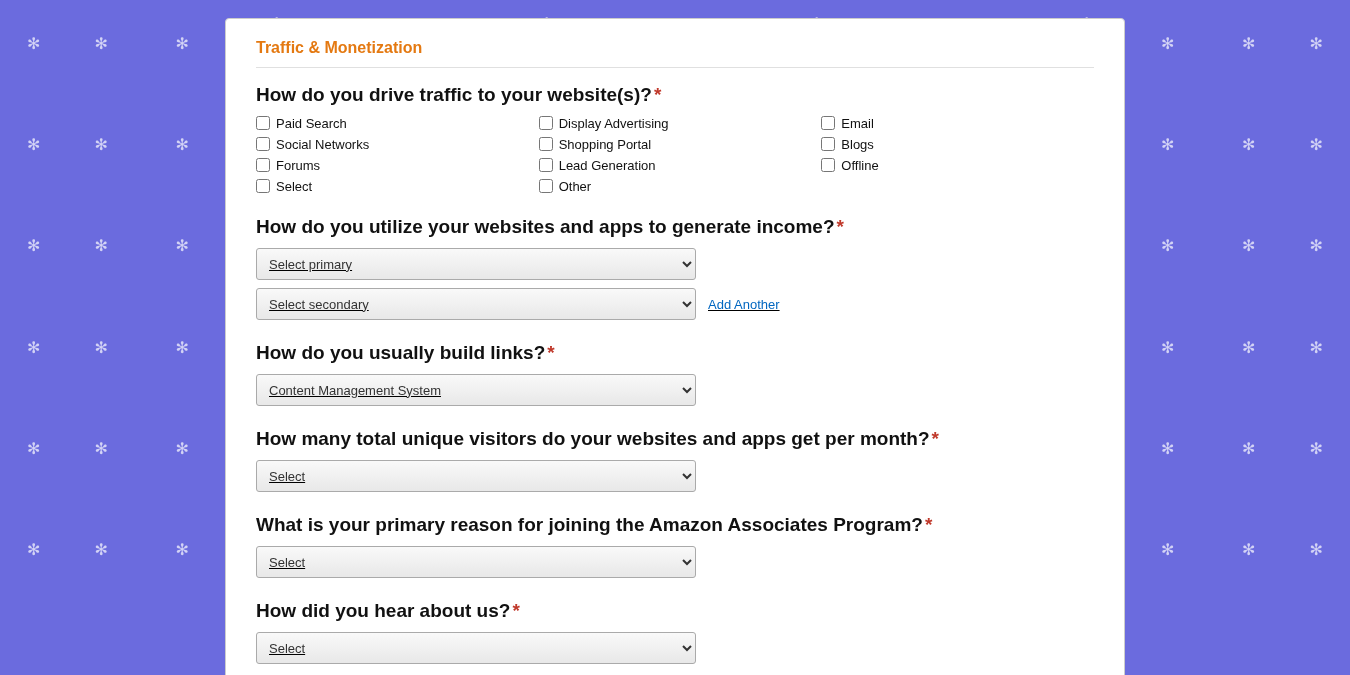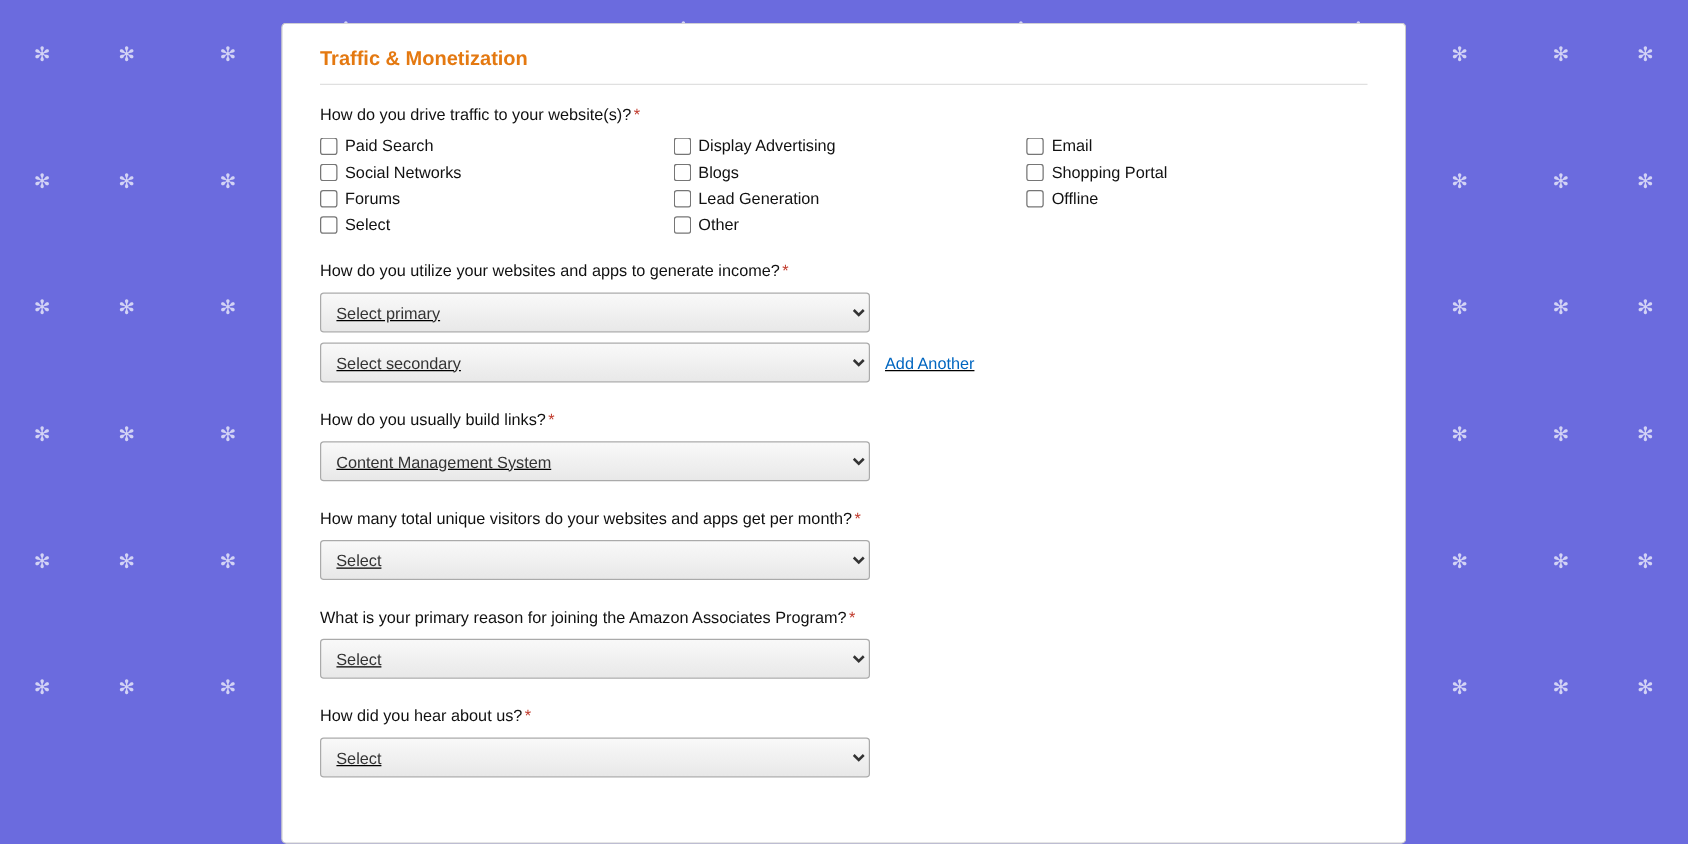--- a/index.html
+++ b/index.html
@@ -49,41 +49,41 @@
       margin-bottom: 16px;
       padding-bottom: 10px;
       border-bottom: 1px solid #e0e0e0;
     }
 
     .question-block {
       margin-bottom: 22px;
     }
 
     .question-label {
-      font-size: 13px;
-      font-weight: normal;
+      font-size: 19px;
+      font-weight: bold;
       color: #111111;
       margin-bottom: 10px;
     }
 
     .question-label .required {
       color: #c0392b;
       margin-left: 2px;
     }
 
     .checkbox-grid {
       display: grid;
       grid-template-columns: 1fr 1fr 1fr;
       gap: 6px 10px;
       margin-top: 6px;
     }
 
     .checkbox-item {
       display: flex;
-      align-items: flex-end;
+      align-items: flex-start;
       gap: 6px;
       font-size: 13px;
       color: #111;
     }
 
     .checkbox-item input[type="checkbox"] {
       width: 14px;
       height: 14px;
       cursor: pointer;
       accent-color: #e47911;
@@ -187,25 +187,25 @@
       <label class="checkbox-item">
         <input type="checkbox" style="">
         <span>Email</span>
       </label>
       <label class="checkbox-item">
         <input type="checkbox" style="">
         <span>Social Networks</span>
       </label>
       <label class="checkbox-item">
         <input type="checkbox" style="">
+        <span>Shopping Portal</span>
+      </label>
+      <label class="checkbox-item">
+        <input type="checkbox" style="">
         <span>Blogs</span>
-      </label>
-      <label class="checkbox-item">
-        <input type="checkbox" style="">
-        <span>Shopping Portal</span>
       </label>
       <label class="checkbox-item">
         <input type="checkbox" style="">
         <span>Forums</span>
       </label>
       <label class="checkbox-item">
         <input type="checkbox" style="">
         <span>Lead Generation</span>
       </label>
       <label class="checkbox-item">

